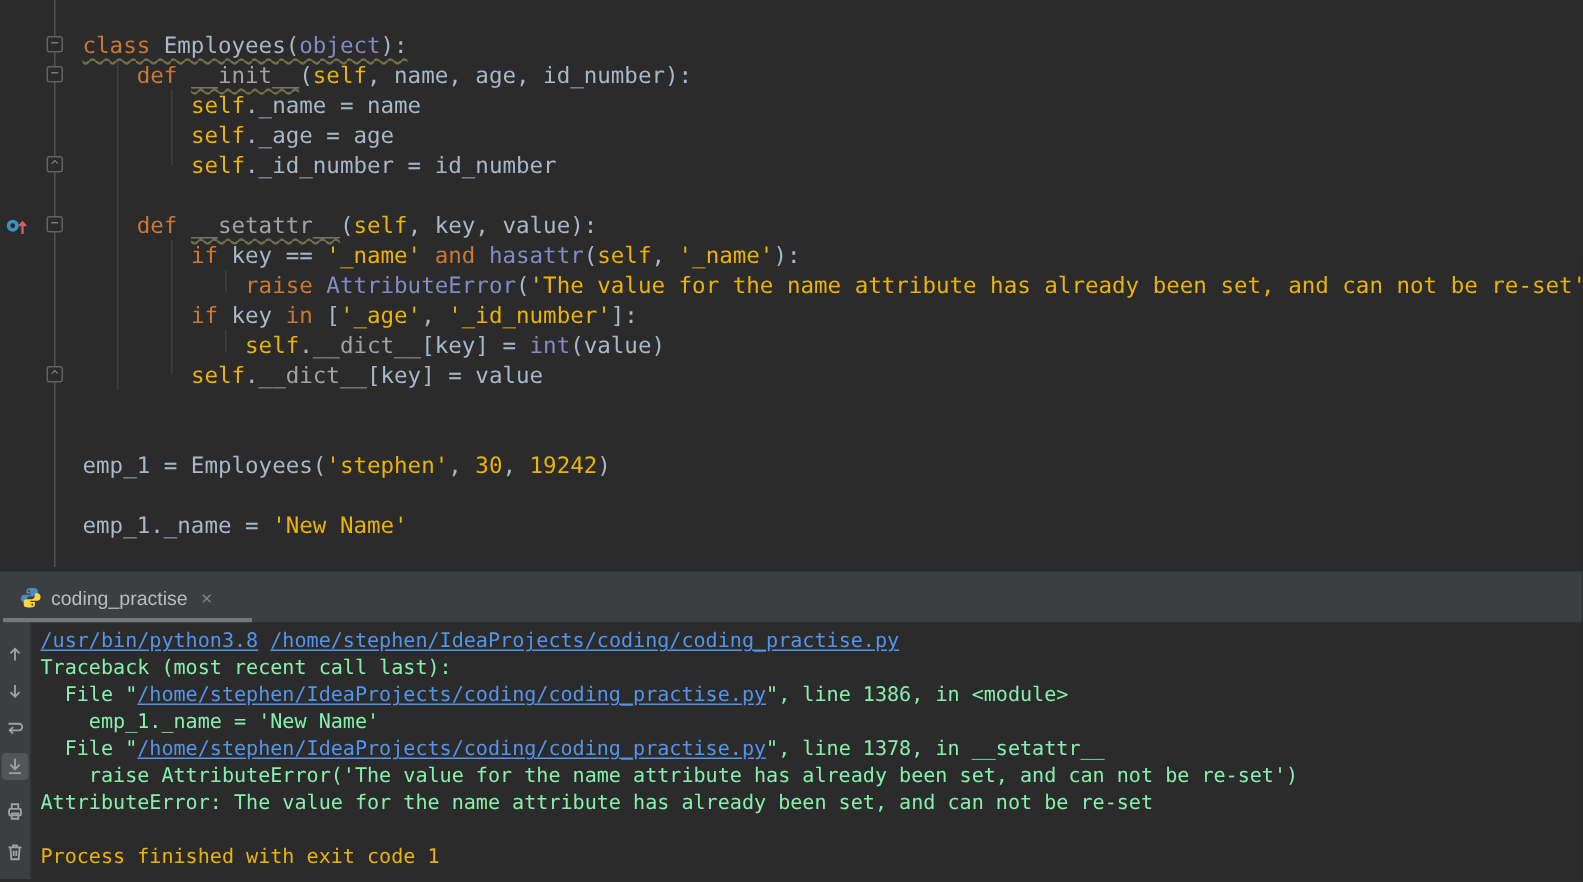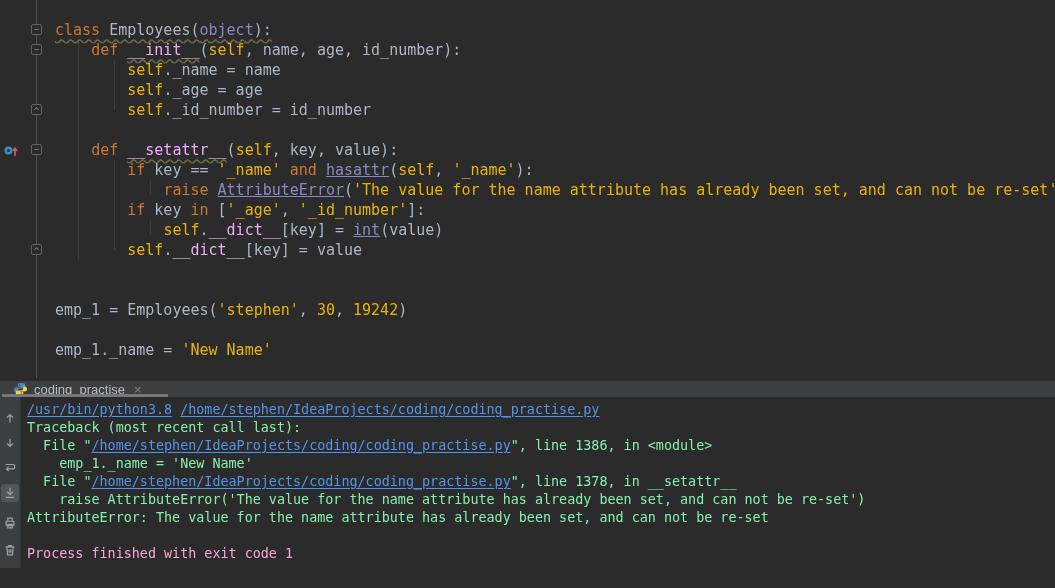--- a/index.html
+++ b/index.html
@@ -15,53 +15,53 @@
   .indent-guide { position:absolute; width:1px; background:#3b4042; }
   .code {
     position:absolute; left:13px; top:0; padding:20px 0 0 42px;
     font-size:15px; line-height:20px; color:#a9b7c6; white-space:pre;
   }
   .code .line { height:20px; white-space:pre; }
   .tok-kw { color:#cc7832; }
   .tok-str { color:#eab308; }
   .tok-num { color:#eab308; }
   .tok-self { color:#eab308; }
-  .tok-fn { color:#f0abfc; }
-  .tok-builtin { color:#8888c6;text-decoration:underline; }
+  .tok-fn { color:#a3a3a3; }
+  .tok-builtin { color:#8888c6; }
   .tok-txt { color:#a9b7c6; }
   .wavy { text-decoration:underline; text-decoration-style:wavy; text-decoration-color:#6e6e49;
           text-underline-offset:3px; text-decoration-skip-ink:none; }
   .fold-marker {
     position:absolute; left:31px; width:11px; height:11px;
     border:1px solid #5f6366; border-radius:2px; background:#2b2b2b;
     color:#8b8f92; font-size:9px; line-height:9px; text-align:center;
     font-family:"DejaVu Sans Mono",monospace; z-index:3;
   }
   .fold-marker.end { line-height:12px; }
   .override-icon { position:absolute; left:3px; top:142px; z-index:3; }
   
   .run-sep { height:3px; background:#282a2b; }
-  .tabbar { position:relative; height:16px; background:#3c3f41; display:flex; align-items:center; }
+  .tabbar { position:relative; height:34px; background:#3c3f41; display:flex; align-items:center; }
   .tab { position:relative; height:100%; display:flex; align-items:center; gap:6px; padding:0 10px 0 13px; }
   .tab-label { color:#bbbbbb; font:13px "Liberation Sans", sans-serif; }
   .tab-close { color:#7f8487; font:13px/13px "Liberation Sans", sans-serif; margin-left:3px; cursor:default; }
   .tab-underline { position:absolute; left:2px; bottom:0; width:166px; height:3px; background:#757779; }
   .console-row { display:flex; height:171px; }
   .console-toolbar { position:relative; width:21px; background:#3c3f41; border-right:1px solid #303233; flex:none; }
   .cicon { position:absolute; left:1px; width:18px; height:18px; display:flex; align-items:center; justify-content:center; border-radius:3px; }
   .cicon.selected { background:#525658; }
   .cicon svg { stroke:#9ea2a5; fill:none; stroke-width:1.4; }
   .console {
     position:relative; flex:1; background:#2b2b2b; padding:4px 0 0 6px;
     font-size:13.4px; line-height:18px; white-space:pre; color:#bbbbbb; overflow:hidden;
   }
   .console .line { height:18px; white-space:pre; }
   .tok-link { color:#5394ec; text-decoration:underline; text-underline-offset:2px; }
   .tok-err { color:#86efac; }
-  .tok-out { color:#f9a8d4;text-align:center; }
+  .tok-out { color:#eab308;text-align:center; }
 </style>
 </head>
 <body>
 
 <div class="editor">
   <div class="gutter-vline"></div>
 
   <div class="indent-guide" style="left:78px; top:40px; height:220px;"></div>
   <div class="indent-guide" style="left:114px; top:60px; height:50px;"></div>
   <div class="indent-guide" style="left:114px; top:160px; height:90px;"></div>

